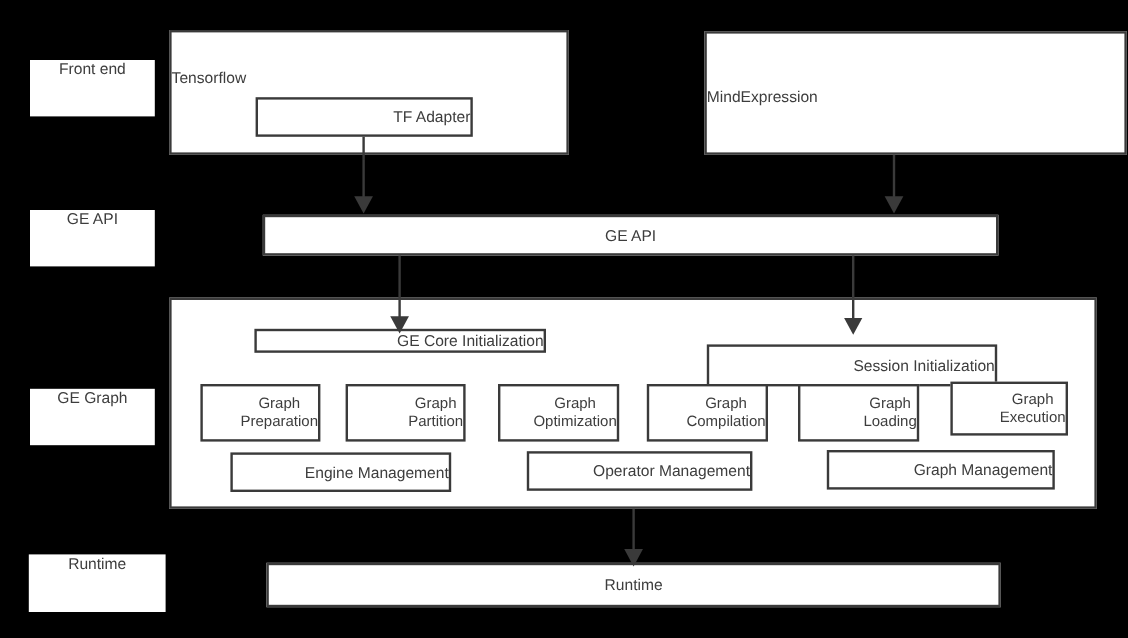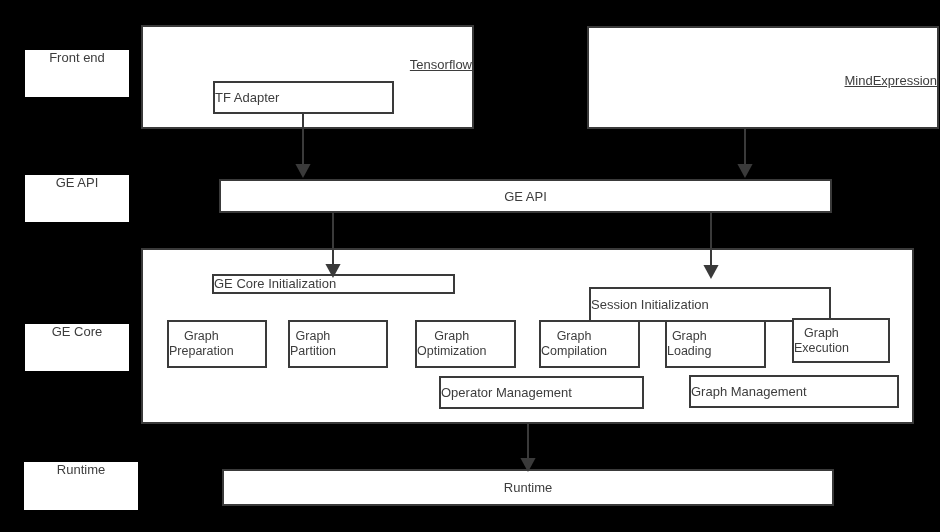--- a/index.html
+++ b/index.html
@@ -42,35 +42,34 @@
   .panel {
     position: absolute;
     background: #ffffff;
     border: 2px solid #3a3a3a;
     box-sizing: border-box;
   }
   .panel-title {
     position: absolute;
     left: 0;
     right: 0;
-    text-align: right;
+    text-align: left;
     color: #3d3d3d;
     font-size: 13px;
-    text-decoration: underline;
   }
 
   
   .inner {
     position: absolute;
     background: #ffffff;
     border: 2px solid #3a3a3a;
     box-sizing: border-box;
     display: flex;
     align-items: center;
-    justify-content: flex-start;
+    justify-content: flex-end;
     text-align: center;
     color: #3d3d3d;
     font-size: 12.5px;
     line-height: 1.2;
     white-space: pre-line;
   }
   .wide-bar {
     position: absolute;
     background: #ffffff;
     border: 2px solid #3a3a3a;
@@ -99,21 +98,21 @@
 
   <div class="box plain rail-chip" style="left:25px; top:50px; width:104px; height:47px;">
     <span>Front end</span>
   </div>
 
   <div class="box plain rail-chip" style="left:25px; top:175px; width:104px; height:47px;">
     <span>GE API</span>
   </div>
 
   <div class="box plain rail-chip" style="left:25px; top:324px; width:104px; height:47px;">
-    <span>GE Core</span>
+    <span>GE Graph</span>
   </div>
 
   <div class="box plain rail-chip" style="left:24px; top:462px; width:114px; height:48px;">
     <span>Runtime</span>
   </div>
 
   <div class="panel" style="left:141px; top:25px; width:333px; height:104px;">
     <div class="panel-title" style="top:30px;">Tensorflow</div>
   </div>
   <div class="inner" style="left:213px; top:81px; width:181px; height:33px; font-size:13px;">
@@ -156,24 +155,27 @@
   </div>
   <div class="inner" style="left:665px; top:320px; width:101px; height:48px;">
     <span>Graph
 Loading</span>
   </div>
   <div class="inner" style="left:792px; top:318px; width:98px; height:45px;">
     <span>Graph
 Execution</span>
   </div>
 
-  <div class="inner" style="left:439px; top:376px; width:205px; height:33px; font-size:13px;">
+  <div class="inner" style="left:192px; top:377px; width:184px; height:33px; font-size:13px;">
+    <span>Engine Management</span>
+  </div>
+  <div class="inner" style="left:439px; top:376px; width:188px; height:33px; font-size:13px;">
     <span>Operator Management</span>
   </div>
-  <div class="inner" style="left:689px; top:375px; width:210px; height:33px; font-size:13px;">
+  <div class="inner" style="left:689px; top:375px; width:190px; height:33px; font-size:13px;">
     <span>Graph Management</span>
   </div>
 
   <div class="wide-bar" style="left:222px; top:469px; width:612px; height:37px;">
     <span>Runtime</span>
   </div>
 
   <svg id="wires" viewBox="0 0 940 532" xmlns="http://www.w3.org/2000/svg">
     <defs>
       <marker id="arrowhead" markerWidth="9" markerHeight="9" refX="3.2" refY="4.5" orient="auto" markerUnits="strokeWidth">

